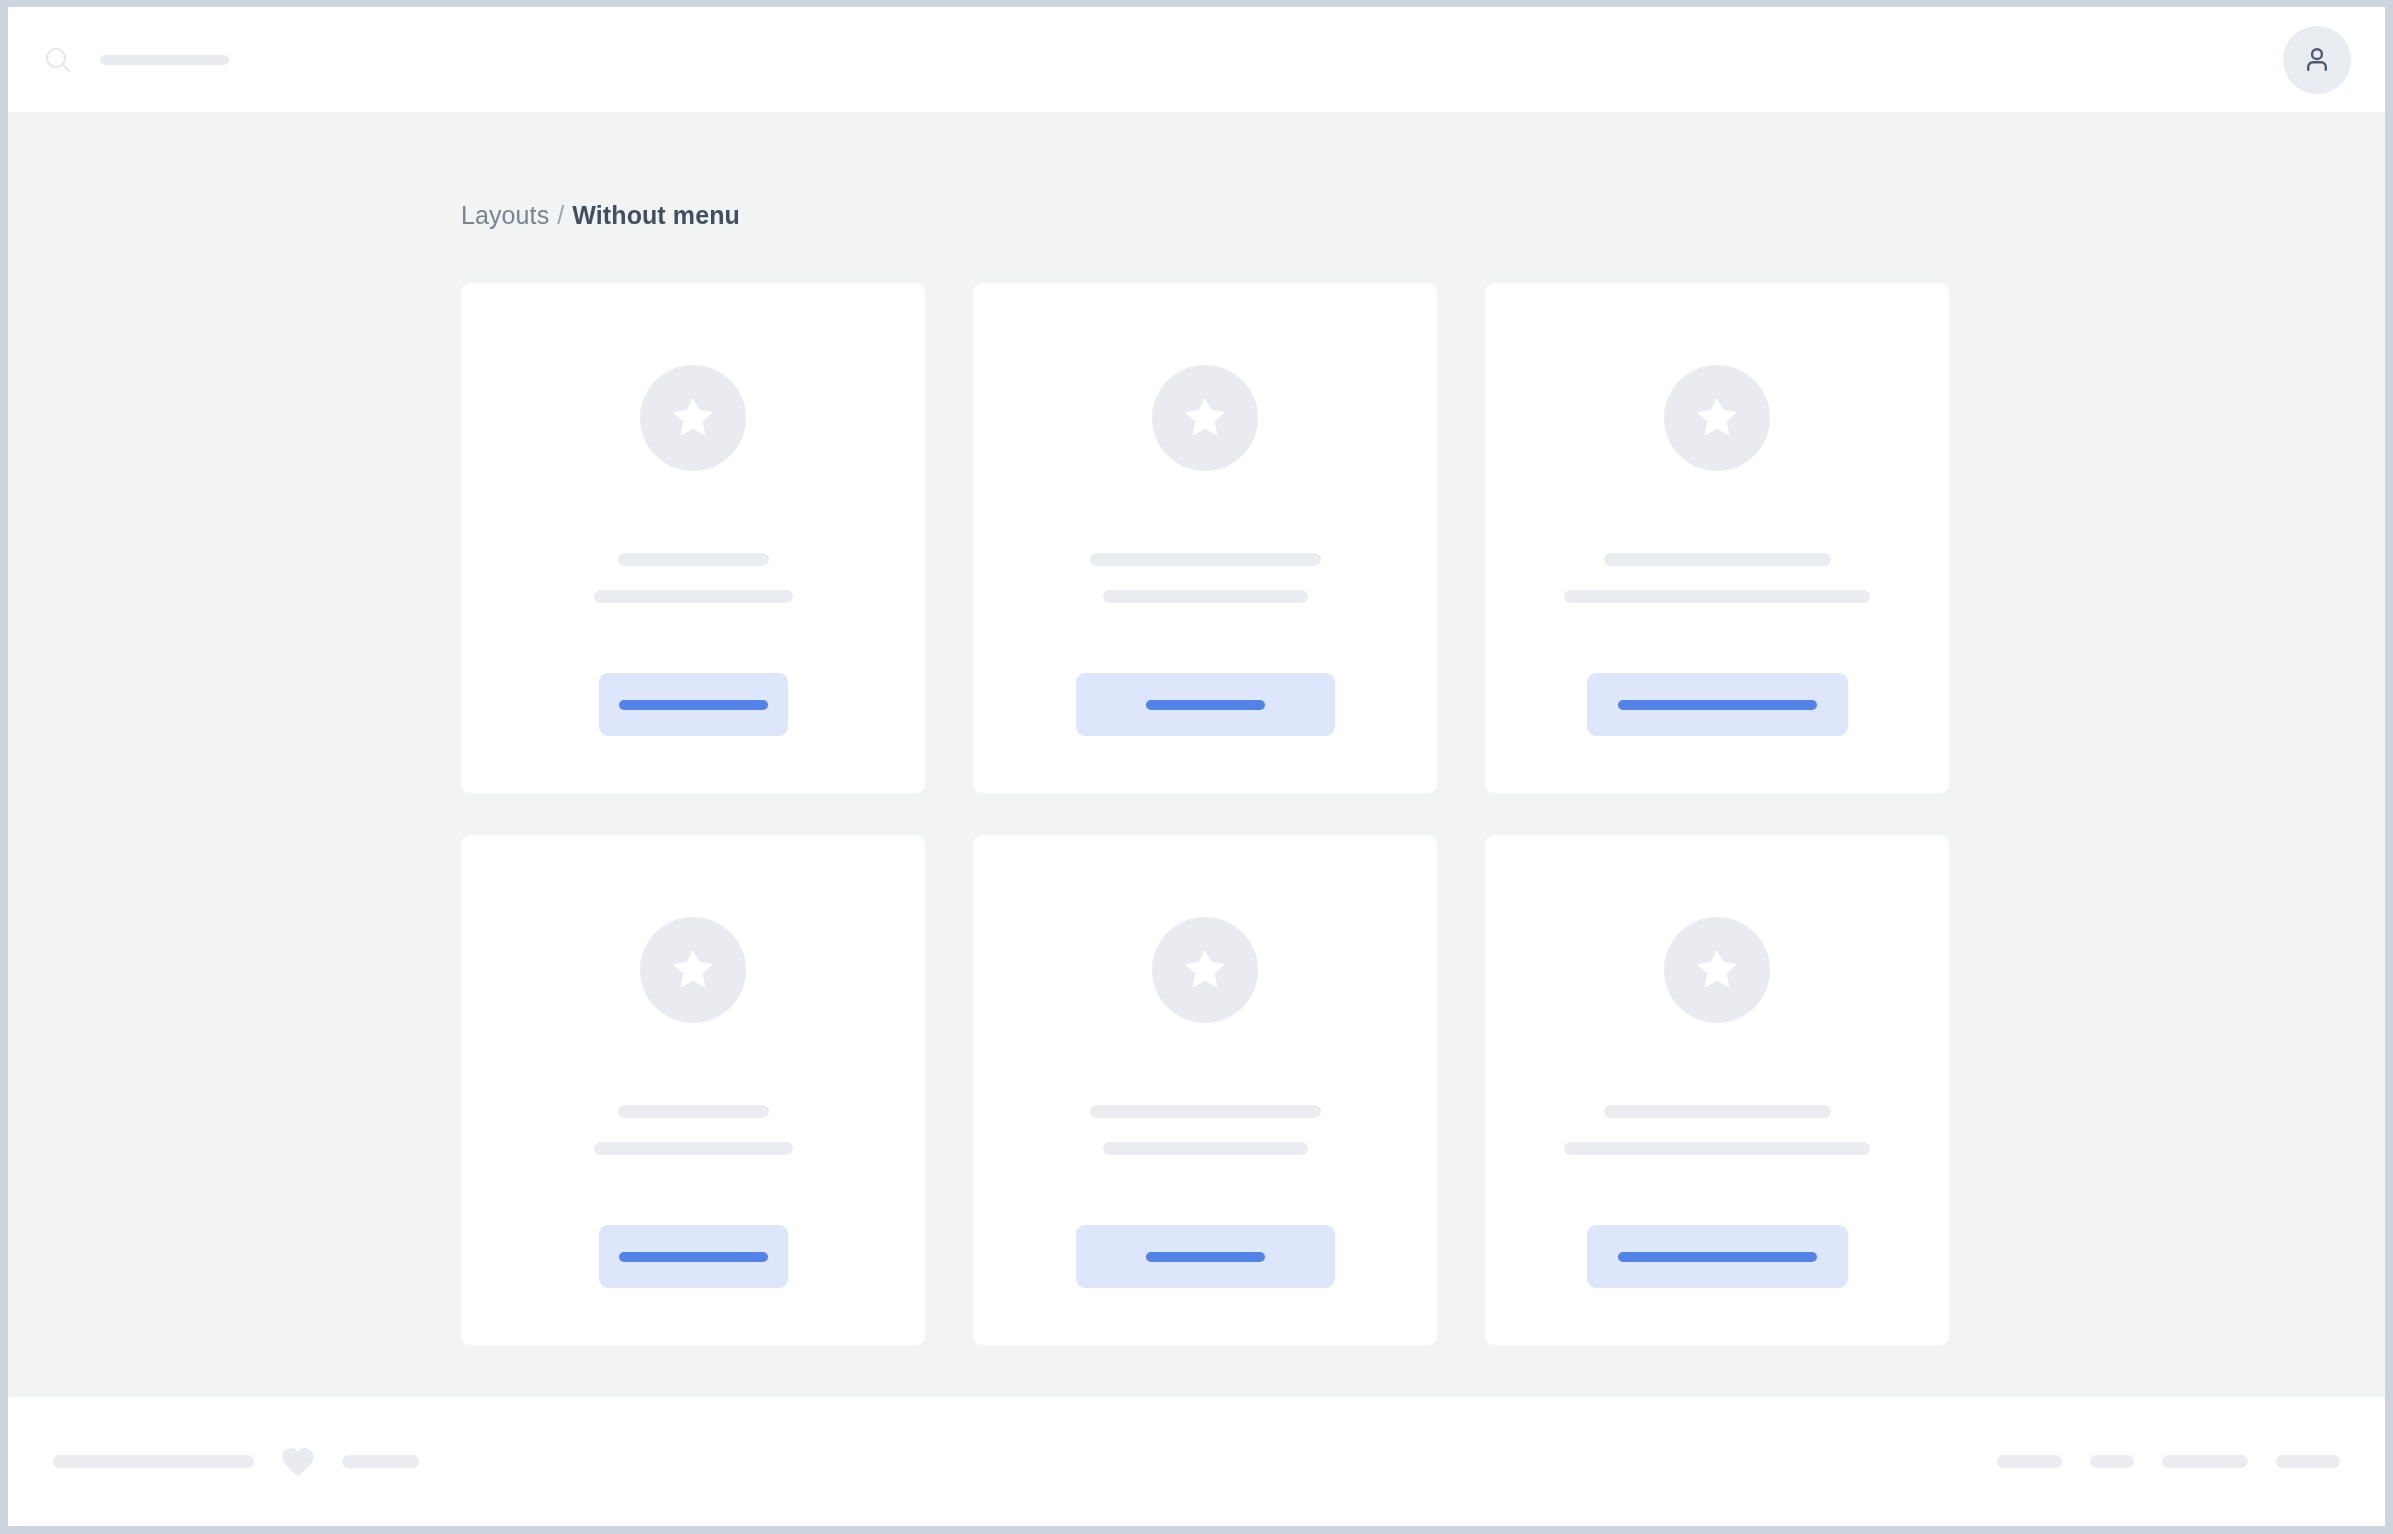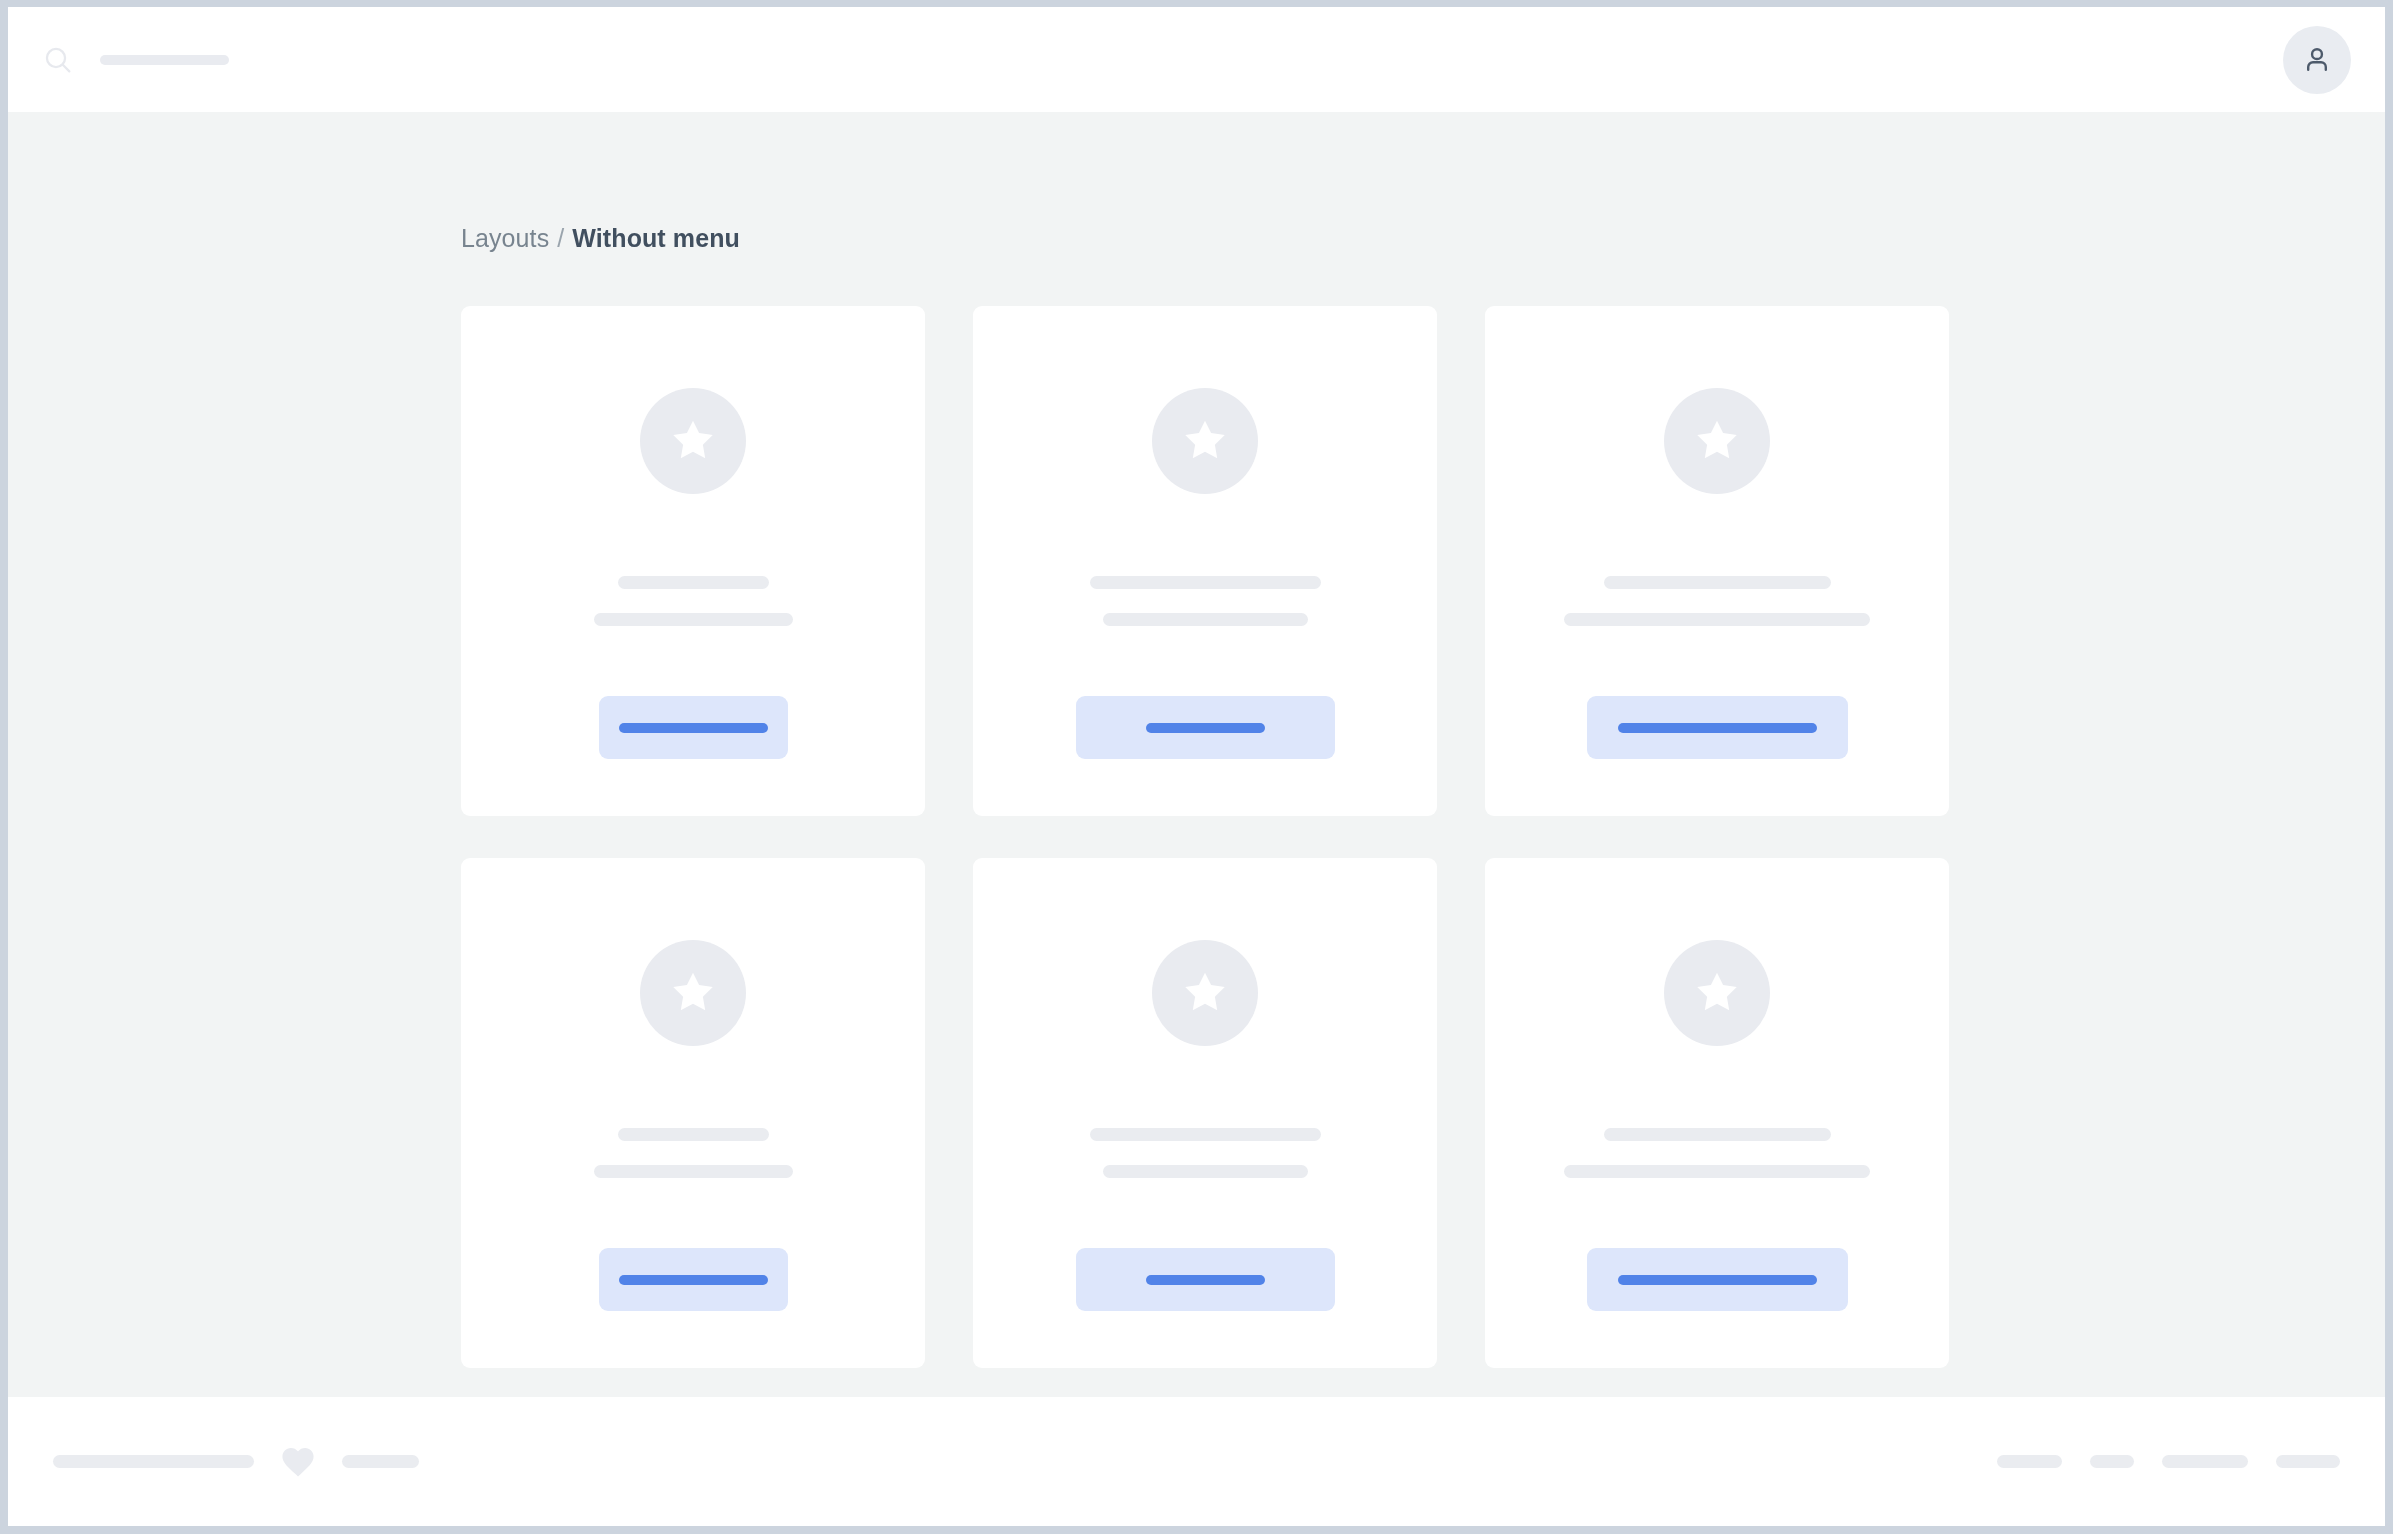--- a/index.html
+++ b/index.html
@@ -86,21 +86,21 @@
     line-height: 1.2;
     color: #6b7a8d;
     letter-spacing: 0.1px;
     white-space: nowrap;
     display: flex;
     align-items: baseline;
     gap: 0;
   }
   .breadcrumb .crumb-root { color: #78848f; font-weight: 400; }
   .breadcrumb .crumb-sep  { color: #9aa4ad; font-weight: 400; padding: 0 8px; }
-  .breadcrumb .crumb-current { color: #414f5f; font-weight: 700; margin-top: 23px; }
+  .breadcrumb .crumb-current { color: #414f5f; font-weight: 700; }
 
   
   .card-grid {
     margin: 53px 0 0 453px;
     display: grid;
     grid-template-columns: repeat(3, 464px);
     gap: 42px 48px;
   }
 
   .card {

